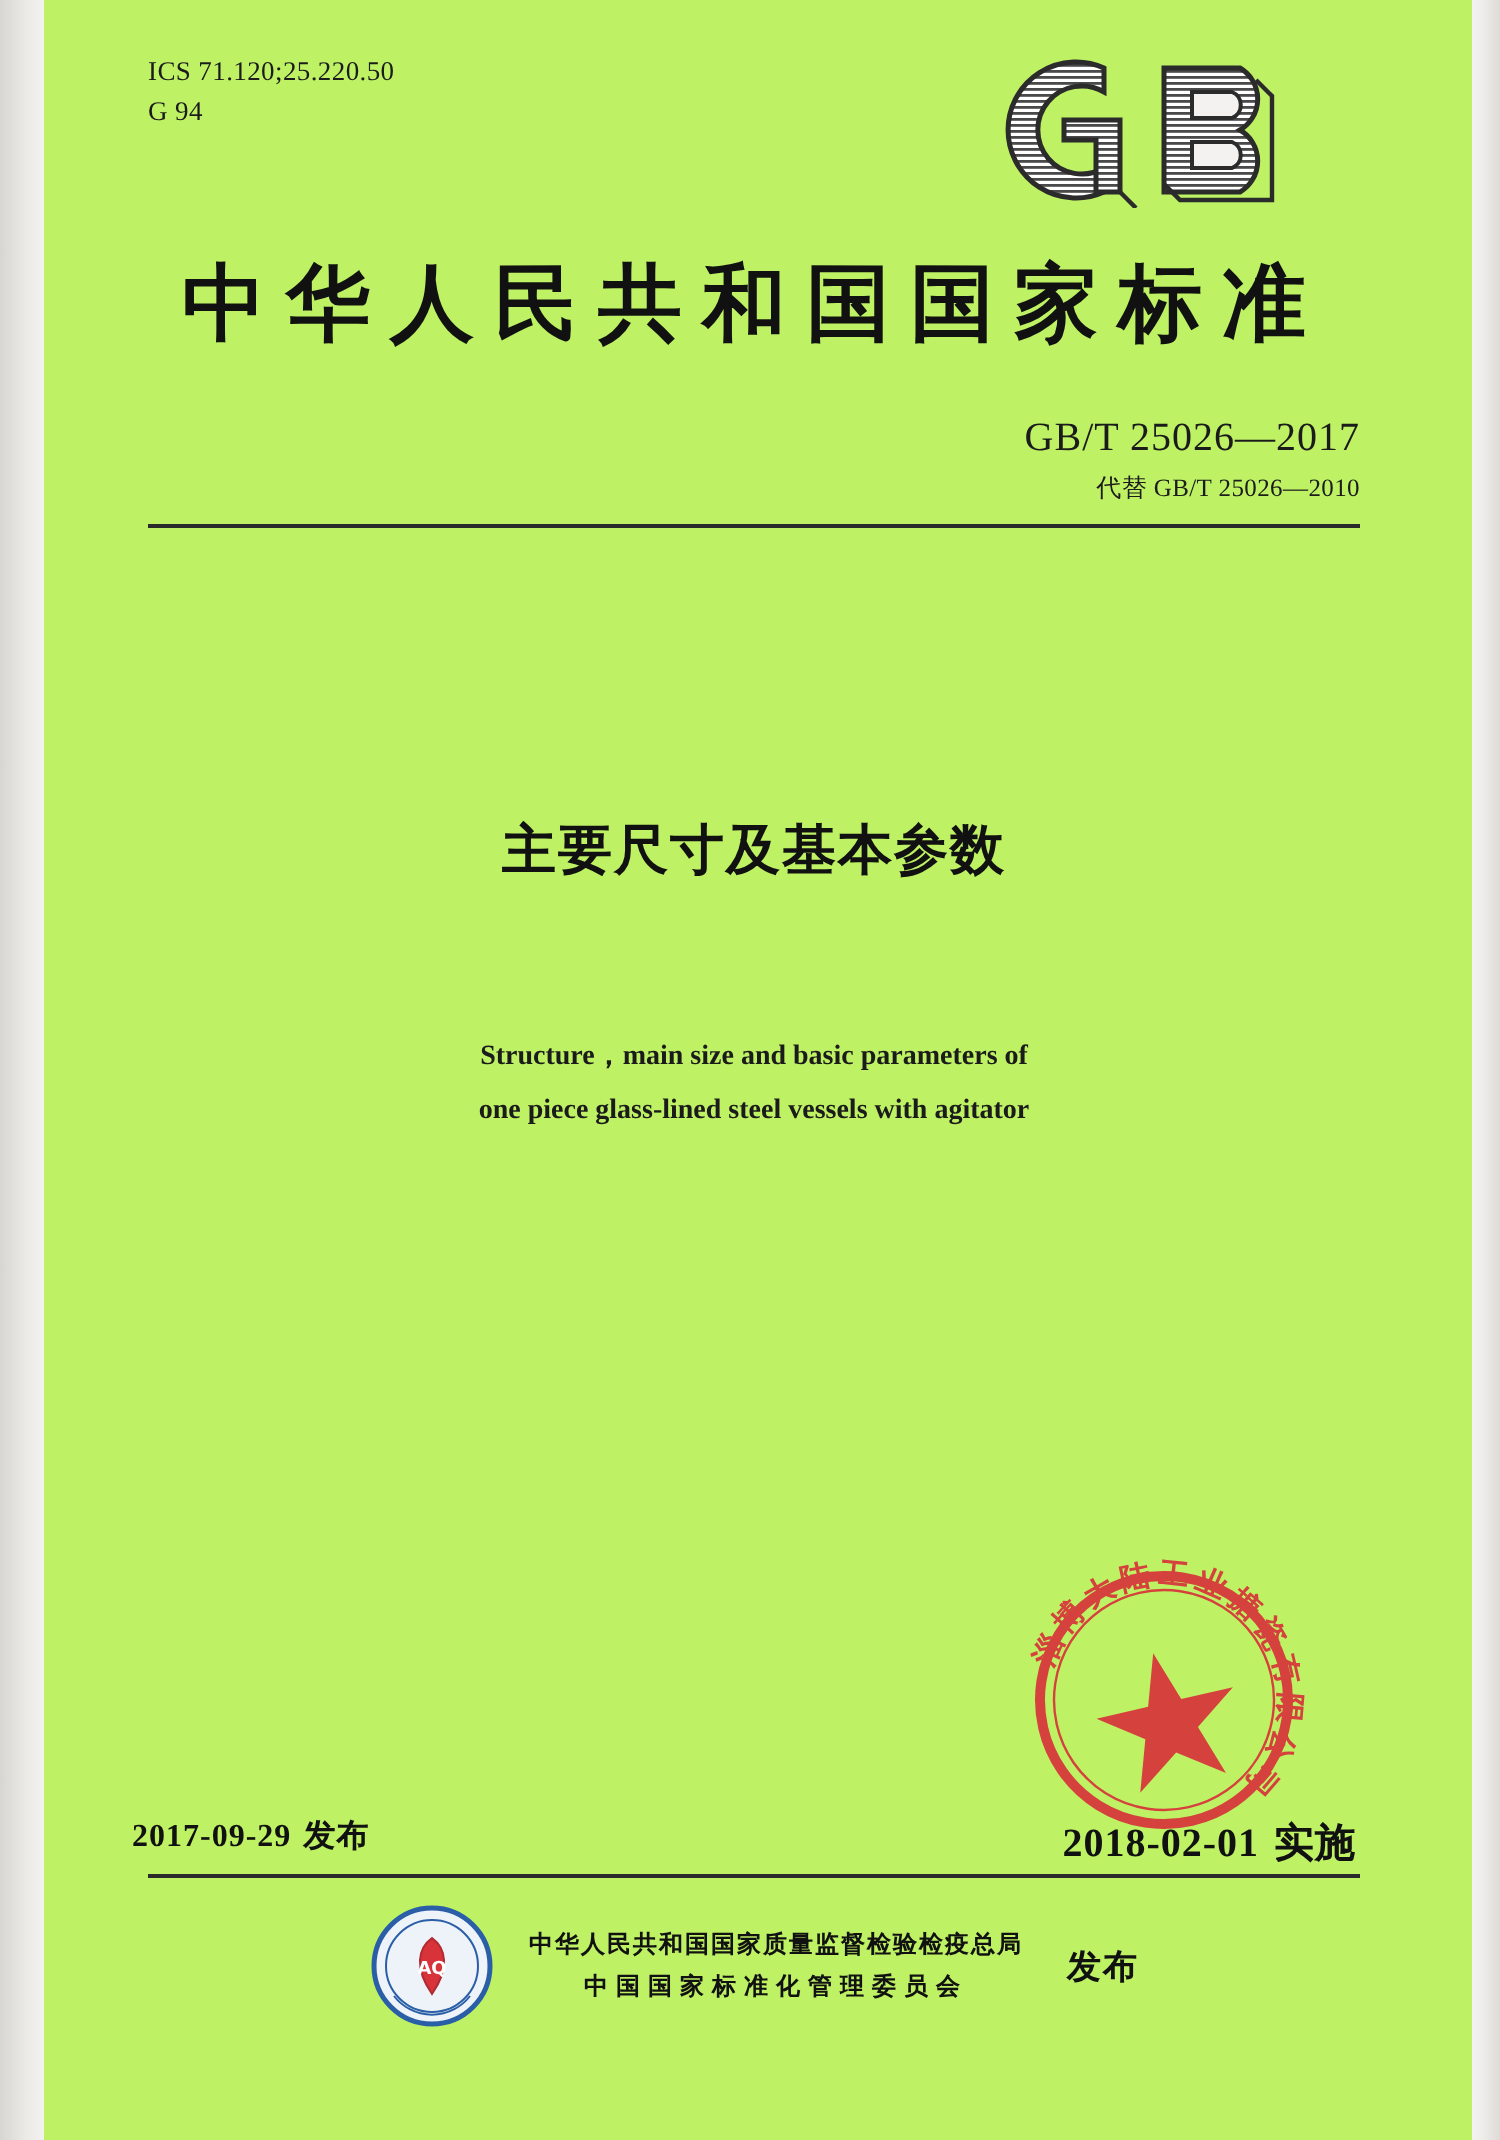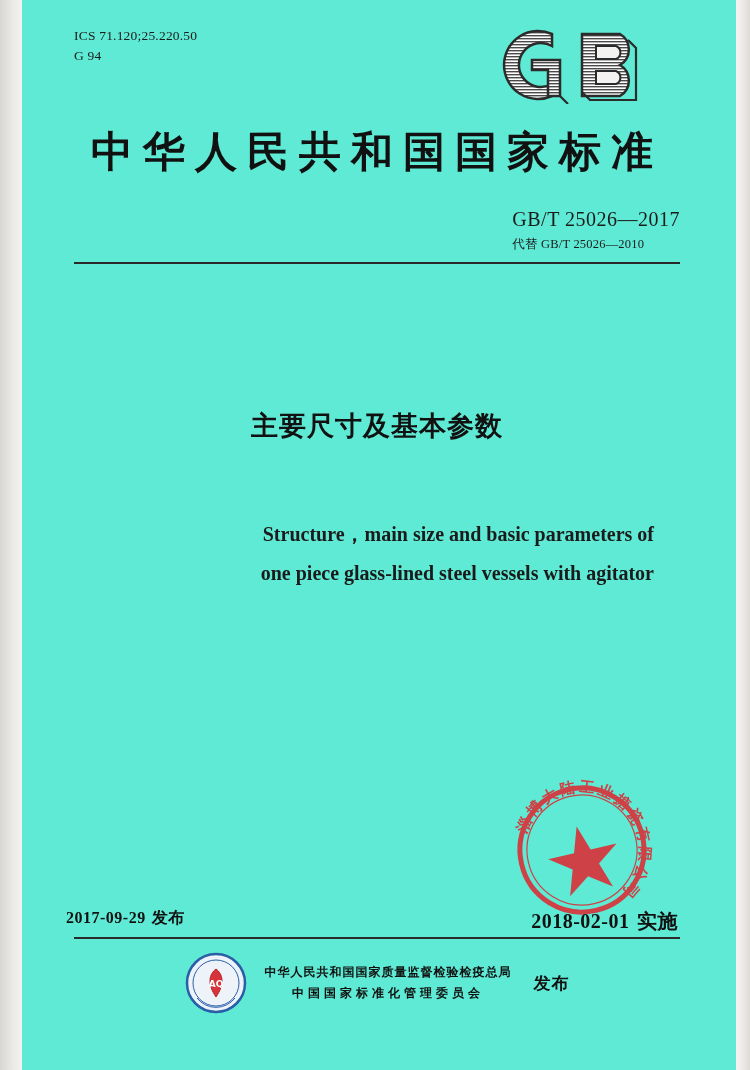--- a/index.html
+++ b/index.html
@@ -7,21 +7,21 @@
     padding: 0;
     background: #8a8a8a;
   }
   body {
     font-family: "Liberation Serif", serif;
   }
   .page {
     position: relative;
     width: 750px;
     height: 1070px;
-    background: #5eead4;
+    background: #bef264;
     overflow: hidden;
     box-sizing: border-box;
     padding-left: 36px;
   }
   .page::before {
     content: "";
     position: absolute;
     left: 0; top: 0; bottom: 0;
     width: 22px;
     background: linear-gradient(to right, #d8d6d2 0%, #eceae7 60%, #f3f2f0 100%);
@@ -70,20 +70,21 @@
     letter-spacing: 10px;
     color: #111;
     white-space: nowrap;
   }
 
   
   .std-no {
     position: absolute;
     right: 70px;
     top: 208px;
+    text-align: right;
     color: #1b1b1b;
   }
   .std-no .num {
     font-family: "Liberation Serif", serif;
     font-size: 20px;
     letter-spacing: 0.5px;
   }
   .std-no .replaces {
     font-family: "Liberation Serif", serif;
     font-size: 12.5px;
@@ -112,24 +113,24 @@
     font-size: 27px;
     line-height: 1.62;
     color: #111;
     letter-spacing: 1px;
   }
   .title-en {
     position: absolute;
     left: 100px;
     right: 96px;
     top: 515px;
-    text-align: right;
-    font-family: "Liberation Serif", serif;
-    font-weight: bold;
-    font-size: 20px;
+    text-align: center;
+    font-family: "Liberation Serif", serif;
+    font-weight: bold;
+    font-size: 14px;
     line-height: 1.95;
     color: #1b1b1b;
   }
 
   
   .seal {
     position: absolute;
     right: 88px;
     top: 770px;
     width: 160px;

